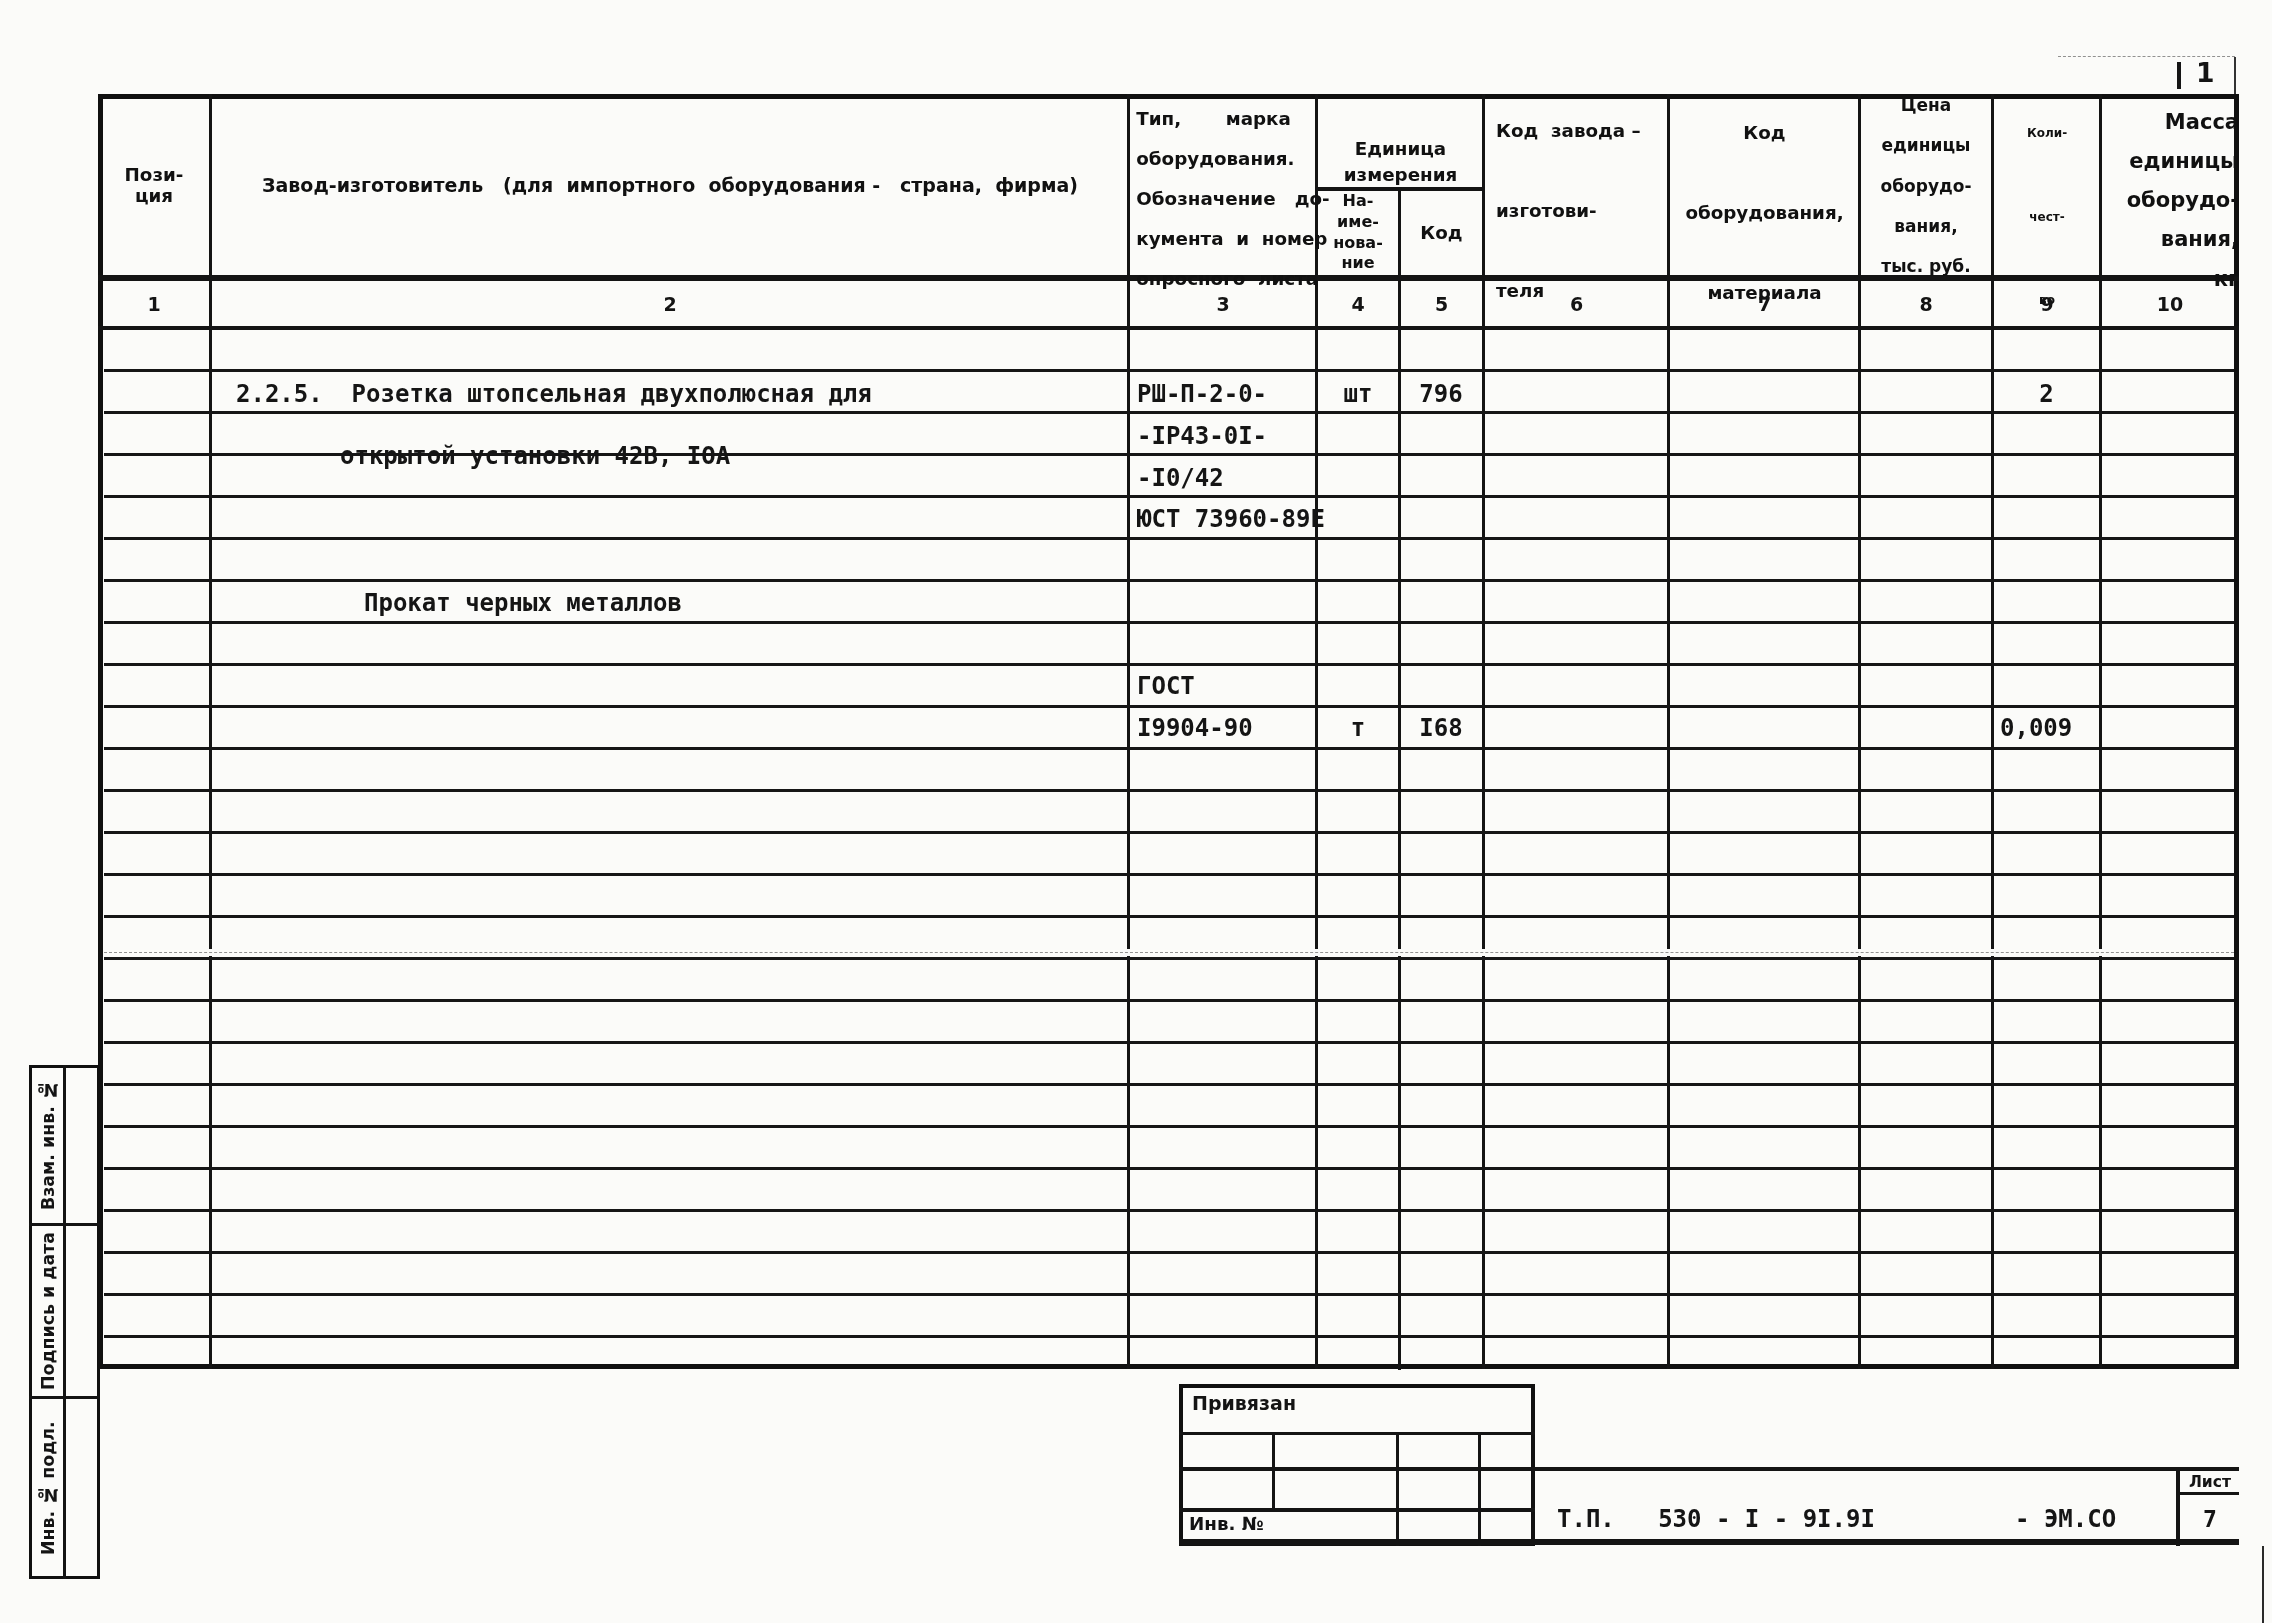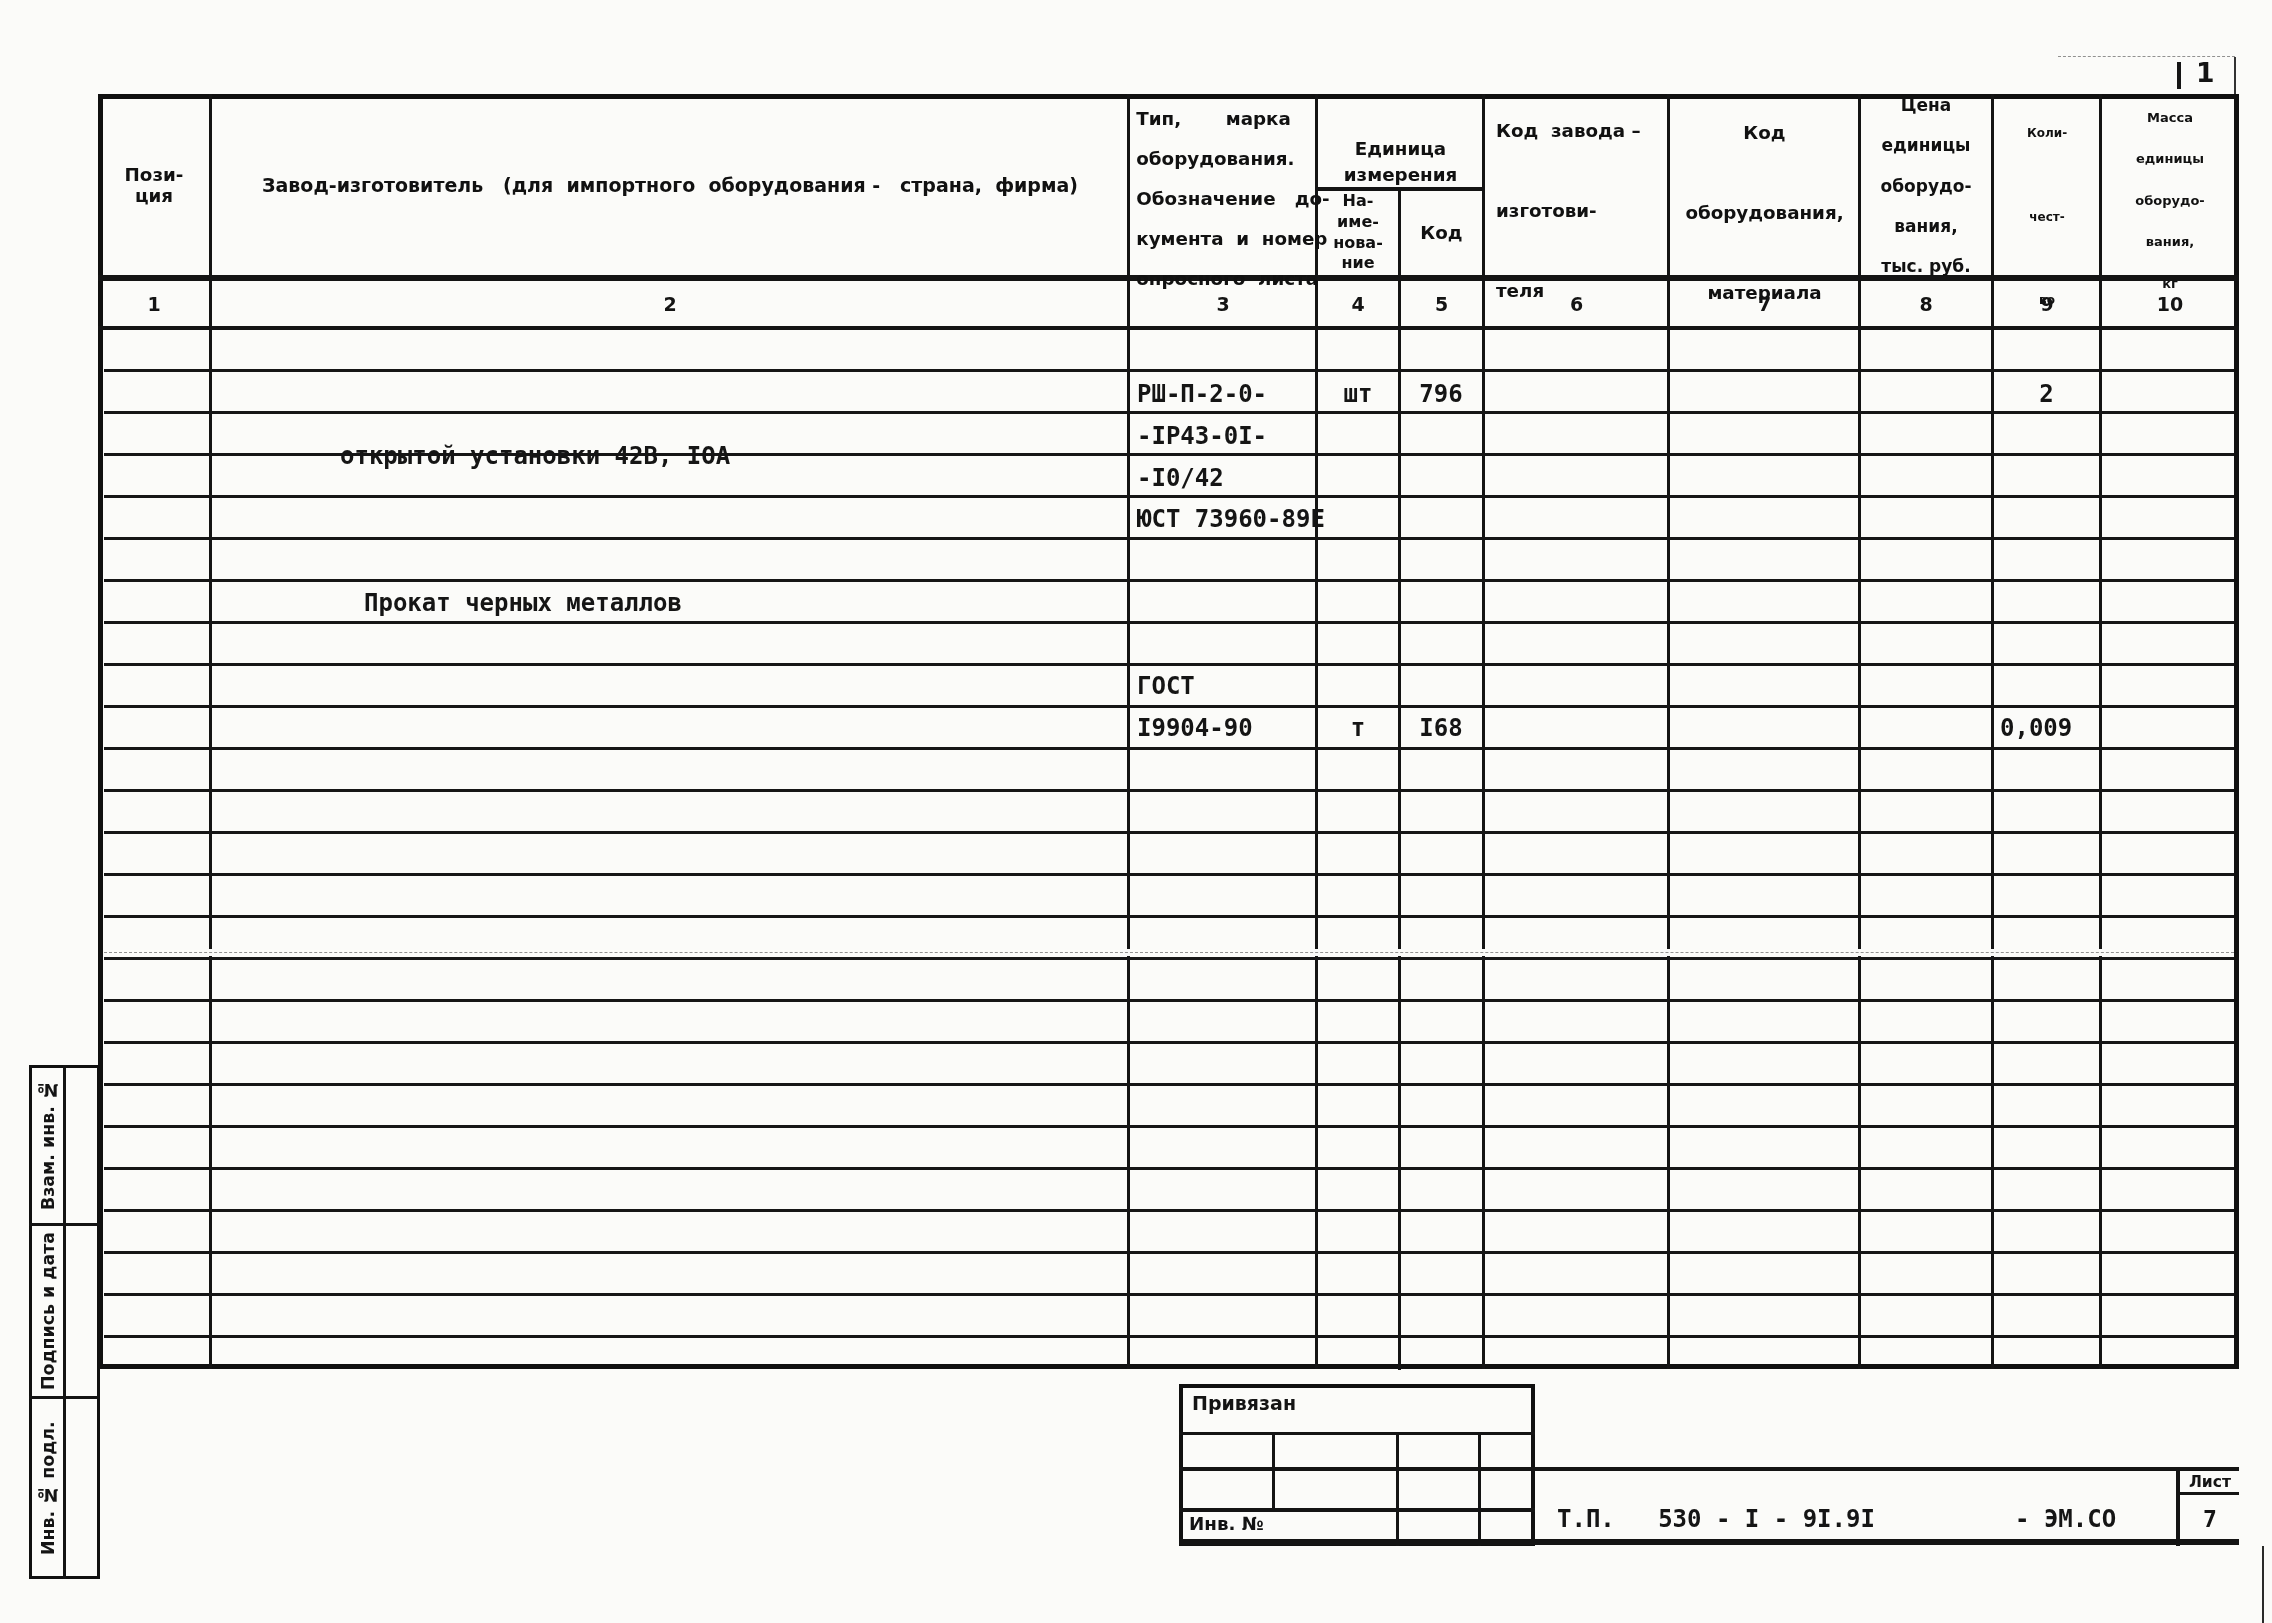--- a/index.html
+++ b/index.html
@@ -45,21 +45,21 @@
   #hc3{left:1129px;top:94px;width:188px;height:181px;padding:13.7px 7.3px;justify-content:space-between;
        align-items:flex-start;font-size:18.3px;}
   #hcu{left:1317px;top:94px;width:167px;height:93px;justify-content:center;gap:4.6px;font-size:18.3px;margin-top:21px;}
   #hc4{left:1317px;top:189px;width:82px;height:87px;justify-content:center;font-size:16px;line-height:20.6px;}
   #hc5{left:1399px;top:189px;width:85px;height:87px;justify-content:center;font-size:18.3px;}
   #hc6{left:1484px;top:94px;width:185px;height:181px;padding:26px 12px;justify-content:space-between;
        align-items:flex-start;font-size:18.3px;}
   #hc7{left:1669px;top:94px;width:191px;height:181px;padding:27.5px 0;justify-content:space-between;font-size:18.3px;}
   #hc8{left:1860px;top:94px;width:132px;height:181px;padding:1px 0;justify-content:space-between;font-size:17px;}
   #hc9{left:1993px;top:94px;width:108px;height:181px;padding:32px 0;justify-content:space-between;font-size:12px;text-align:right;}
-  #hc10{left:2101px;top:94px;width:138px;height:181px;padding:15.6px 0;justify-content:space-between;font-size:13px;}
+  #hc10{left:2101px;top:94px;width:138px;height:181px;padding:15.6px 0;justify-content:space-between;font-size:21px;align-items:flex-end;}
 
   #n1{left:98px;width:112px}  #n2{left:211px;width:918px} #n3{left:1129px;width:188px}
   #n4{left:1317px;width:82px} #n5{left:1399px;width:85px} #n6{left:1484px;width:185px}
   #n7{left:1669px;width:191px} #n8{left:1860px;width:132px} #n9{left:1993px;width:108px}
   #n10{left:2101px;width:138px}
 
   
   #t2251{left:236px;top:378px}   #t2252{left:340px;top:440px}
   #t225t0{left:1137px;top:378px} #t225t1{left:1137px;top:420px}
   #t225t2{left:1137px;top:462px}#t225t3{left:1137px;top:503px}
@@ -198,20 +198,21 @@
   <div class="num" id="n2">2</div>
   <div class="num" id="n3">3</div>
   <div class="num" id="n4">4</div>
   <div class="num" id="n5">5</div>
   <div class="num" id="n6">6</div>
   <div class="num" id="n7">7</div>
   <div class="num" id="n8">8</div>
   <div class="num" id="n9">9</div>
   <div class="num" id="n10">10</div>
 
+  <div class="typed" id="t2251">2.2.5.  Розетка штопсельная двухполюсная для</div>
   <div class="typed" id="t2252">открытой установки 42В, IОА</div>
   <div class="typed" id="t225t0">РШ-П-2-0-</div>
   <div class="typed" id="t225t1">-IР43-0I-</div>
   <div class="typed" id="t225t2">-I0/42</div>
   <div class="typed" id="t225t3">ЮСТ 73960-89Е</div>
   <div class="typed ctr" id="t225u">шт</div>
   <div class="typed ctr" id="t225c">796</div>
   <div class="typed ctr" id="t225q">2</div>
 
   <div class="typed" id="tsec">Прокат черных металлов</div>

